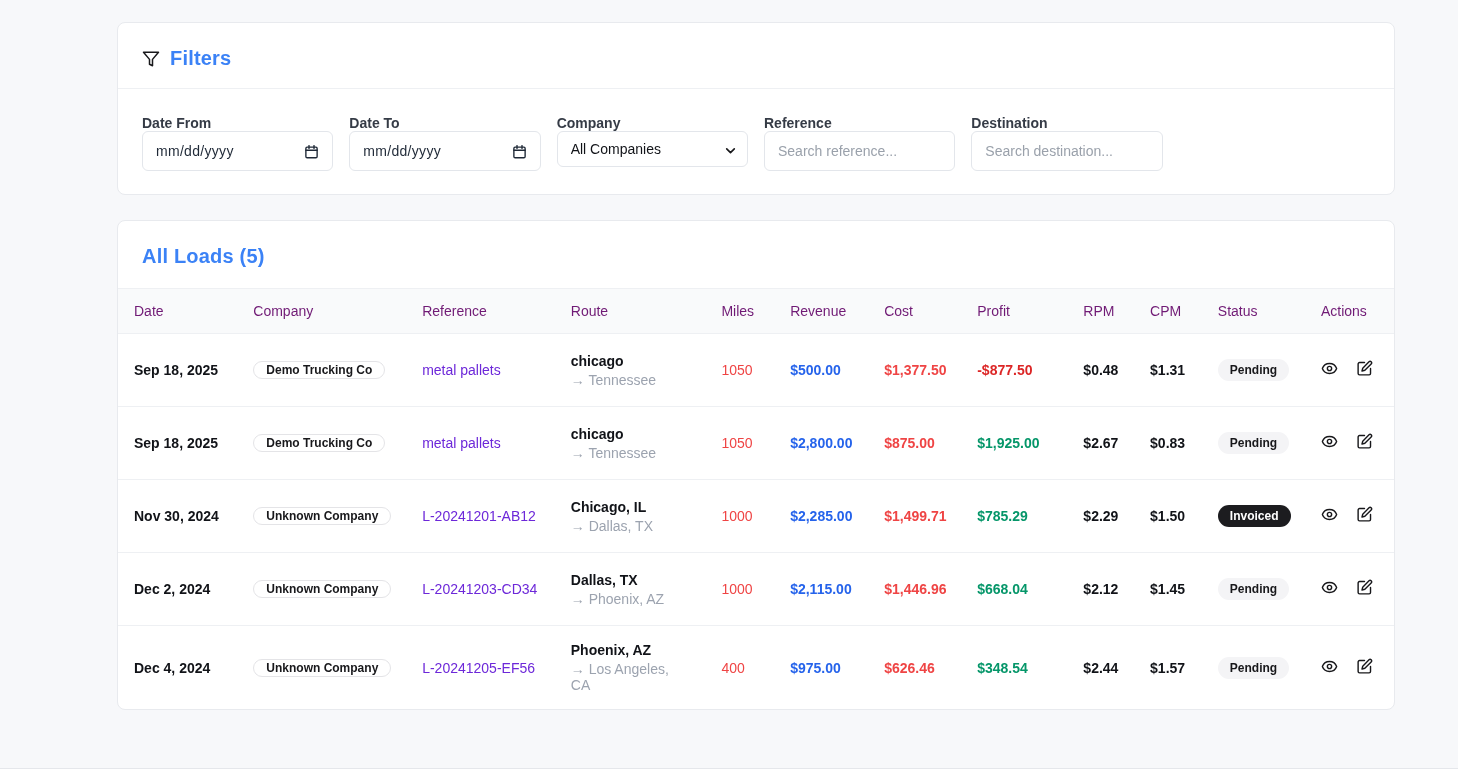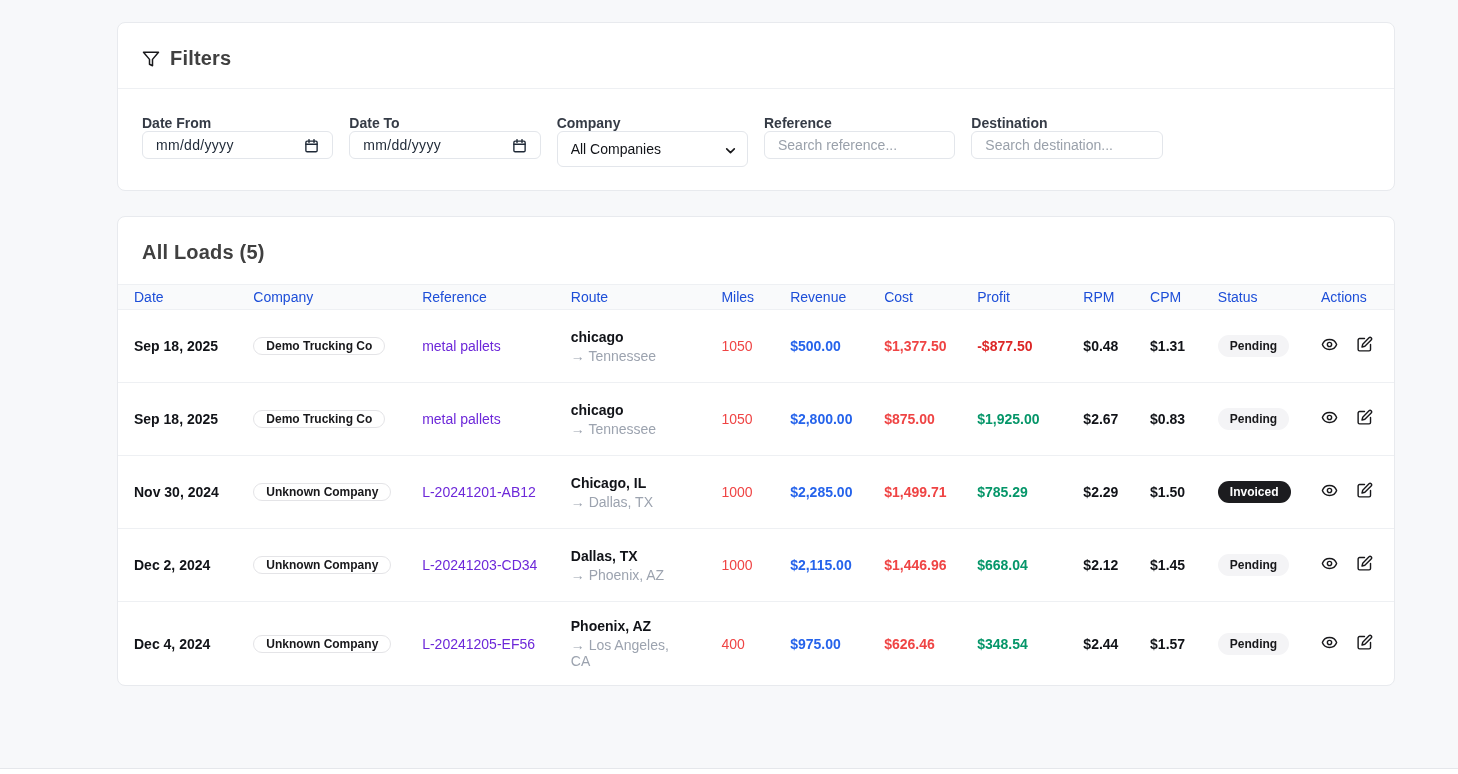--- a/index.html
+++ b/index.html
@@ -21,37 +21,37 @@
     border-radius: 8px;
   }
   
   .filters-card { margin-bottom: 25px; }
   .filters-header {
     display: flex; align-items: center; gap: 10px;
     padding: 24px 24px 18px 24px;
     border-bottom: 1px solid #eef0f3;
   }
   .filters-header h2, .loads-header h2 {
-    font-size: 20px; font-weight: 700; color: #404040; letter-spacing: .2px;
+    font-size: 20px; font-weight: 700; color: #3b82f6; letter-spacing: .2px;
   }
   .icon-funnel { width: 18px; height: 18px; stroke: #18181b; }
   .filters-grid {
     display: grid;
     grid-template-columns: repeat(6, 1fr);
     gap: 16px;
     padding: 26px 24px 23px 24px;
   }
   .filter-field label {
     display: block;
     font-size: 14px; font-weight: 600; color: #353b46;
     margin-bottom: 0;
   }
   .control {
     position: relative;
-    height: 28px;
+    height: 40px;
     border: 1px solid #e3e6eb;
     border-radius: 6px;
     background: #fff;
     font-size: 14px;
     width: 100%;
   }
   .date-input {
     display: flex; align-items: center; justify-content: space-between;
     padding: 0 13px;
     cursor: text;
@@ -84,22 +84,22 @@
     font-size: 14px;
   }
   thead tr {
     background: #f9fafb;
     border-top: 1px solid #eef0f3;
     border-bottom: 1px solid #eef0f3;
   }
   thead th {
     text-align: left;
     font-weight: 400;
-    color: #1d4ed8;
-    padding: 4px 16px;
+    color: #701a75;
+    padding: 14px 16px;
   }
   tbody tr { border-bottom: 1px solid #eef0f3; }
   tbody tr:last-child { border-bottom: none; }
   tbody td { padding: 16px; vertical-align: middle; height: 73px; }
   .c-date   { font-weight: 600; color: #111318; }
   .c-ref    { color: #6d28d9; }
   .route-origin { font-weight: 600; color: #111318; margin-bottom: 3px; }
   .route-dest   { color: #9ca3af; }
   .c-miles  { color: #ef4444; }
   .c-rev    { color: #2563eb; font-weight: 600; }

